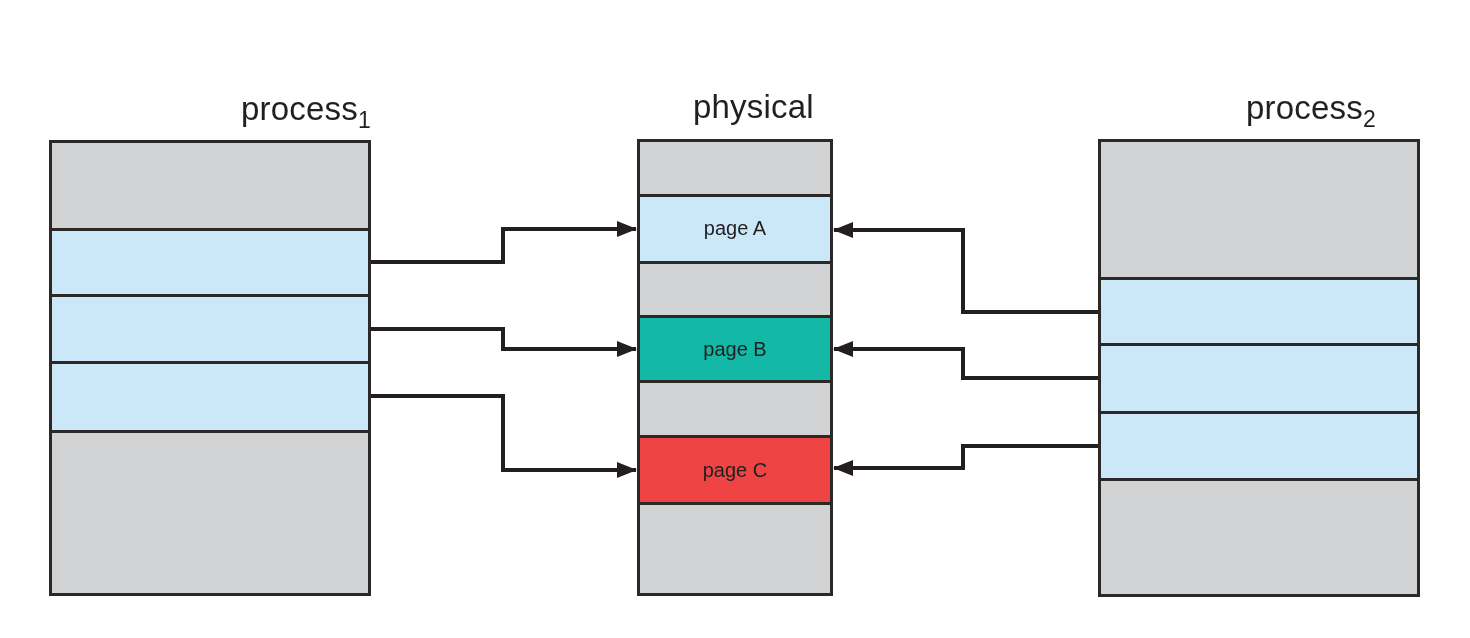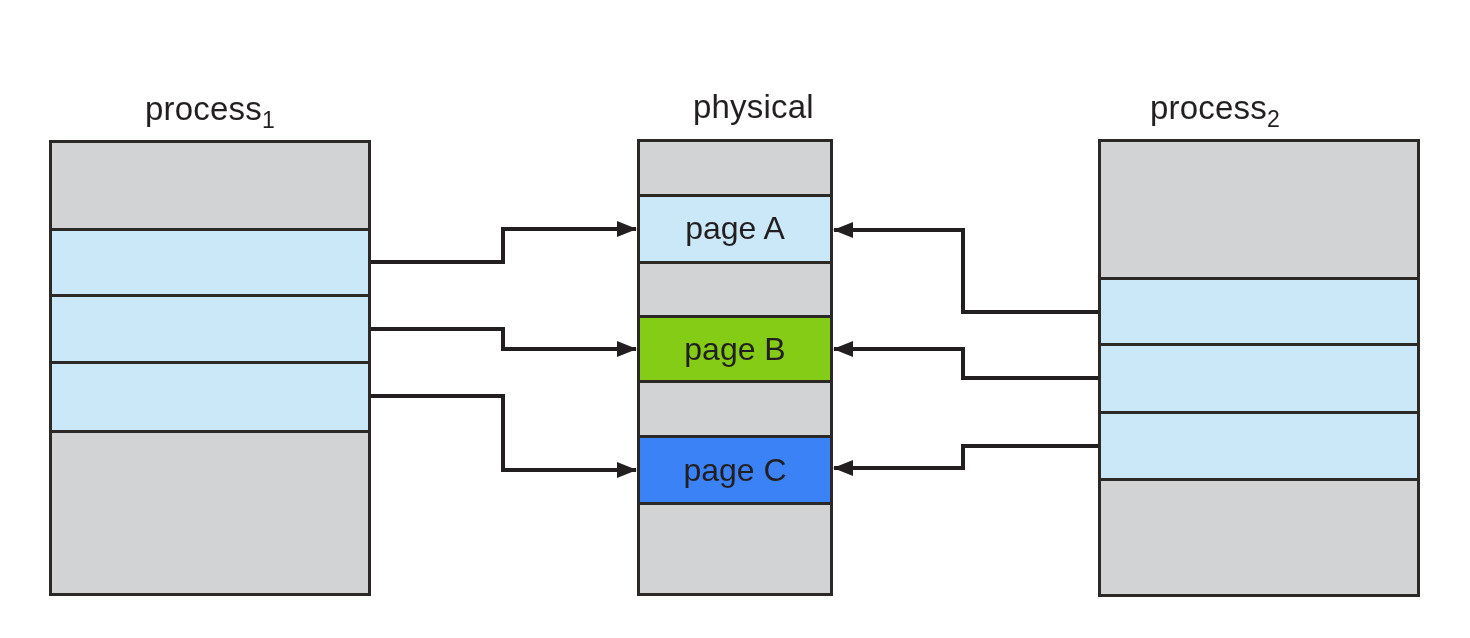--- a/index.html
+++ b/index.html
@@ -19,21 +19,21 @@
     position: absolute;
     font-size: 33px;
     color: #231f20;
     letter-spacing: 0.2px;
     white-space: nowrap;
   }
   .col-label sub {
     font-size: 23px;
     line-height: 0;
   }
-  .col-label.center { text-align: center; }
+  .col-label.center { text-align: right; }
   .col-label.two-line {
     line-height: 41px;
     text-align: left;
   }
   .memcolumn {
     position: absolute;
     box-sizing: border-box;
     border: 3px solid #2b2826;
     display: flex;
     flex-direction: column;
@@ -42,21 +42,21 @@
   .segment {
     box-sizing: border-box;
     display: flex;
     align-items: center;
     justify-content: center;
   }
   .segment + .segment { border-top: 3px solid #2b2826; }
   .segment.private { background: #d1d3d4; }
   .segment.shared  { background: #cbe8f8; }
   .segment .page-label {
-    font-size: 32px;
+    font-size: 20px;
     color: #231f20;
   }
   #arrows-layer {
     position: absolute;
     left: 0;
     top: 0;
     pointer-events: none;
   }
 </style>
 </head>
@@ -77,25 +77,25 @@
         <div class="segment shared" style="flex: 67 0 0px; background: rgb(203, 232, 248);"></div>
         <div class="segment shared" style="flex: 68 0 0px; background: rgb(203, 232, 248);"></div>
         <div class="segment private" style="flex: 167 0 0px; background: rgb(209, 211, 212);"></div>
       </div>
       <div class="memcolumn" style="left: 637px; top: 139px; width: 196px; height: 457px; border-color: rgb(43, 40, 38);">
         <div class="segment private" style="flex: 55 0 0px; background: rgb(209, 211, 212);"></div>
         <div class="segment shared" style="flex: 67 0 0px; background: rgb(203, 232, 248);">
           <span class="page-label" style="color: rgb(35, 31, 32);">page A</span>
         </div>
         <div class="segment private" style="flex: 54 0 0px; background: rgb(209, 211, 212);"></div>
-        <div class="segment shared" style="flex: 66 0 0px; background: #84cc16; justify-content: center;">
+        <div class="segment shared" style="flex: 66 0 0px; background: #14b8a6; justify-content: center;">
           <span class="page-label" style="color: rgb(35, 31, 32);">page B</span>
         </div>
         <div class="segment private" style="flex: 55 0 0px; background: rgb(209, 211, 212);"></div>
-        <div class="segment shared" style="flex: 67 0 0px; background: #3b82f6;">
+        <div class="segment shared" style="flex: 67 0 0px; background: #ef4444;">
           <span class="page-label" style="color: rgb(35, 31, 32);">page C</span>
         </div>
         <div class="segment private" style="flex: 93 0 0px; background: rgb(209, 211, 212);"></div>
       </div>
       <div class="memcolumn" style="left: 1098px; top: 139px; width: 322px; height: 458px; border-color: rgb(43, 40, 38);">
         <div class="segment private" style="flex: 140 0 0px; background: rgb(209, 211, 212);"></div>
         <div class="segment shared" style="flex: 66 0 0px; background: rgb(203, 232, 248);"></div>
         <div class="segment shared" style="flex: 68 0 0px; background: rgb(203, 232, 248);"></div>
         <div class="segment shared" style="flex: 66 0 0px; background: rgb(203, 232, 248);"></div>
         <div class="segment private" style="flex: 118 0 0px; background: rgb(209, 211, 212);"></div>

